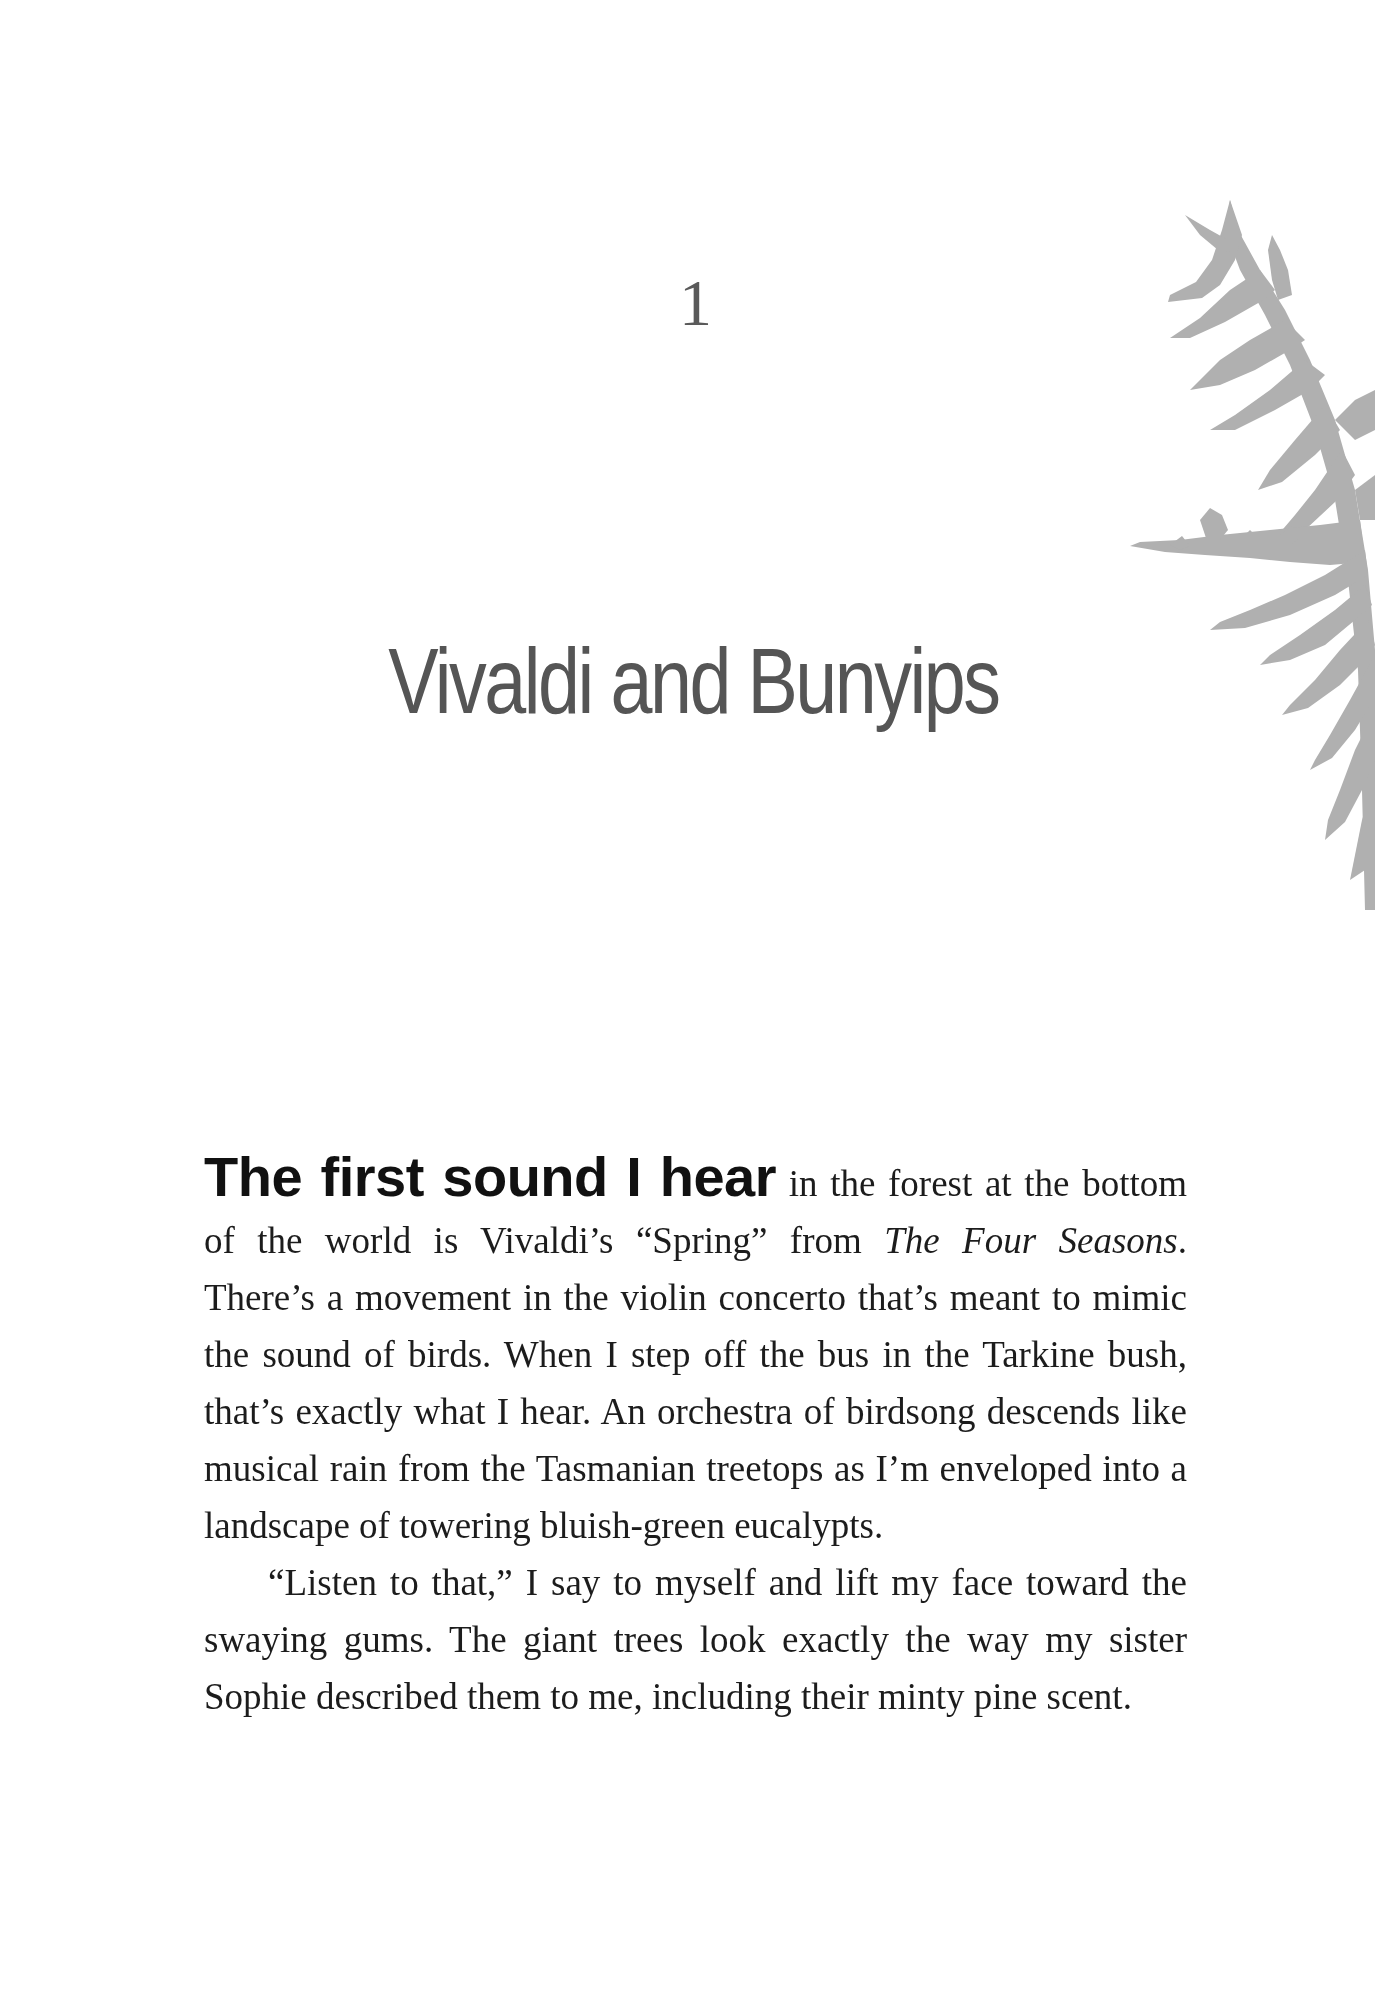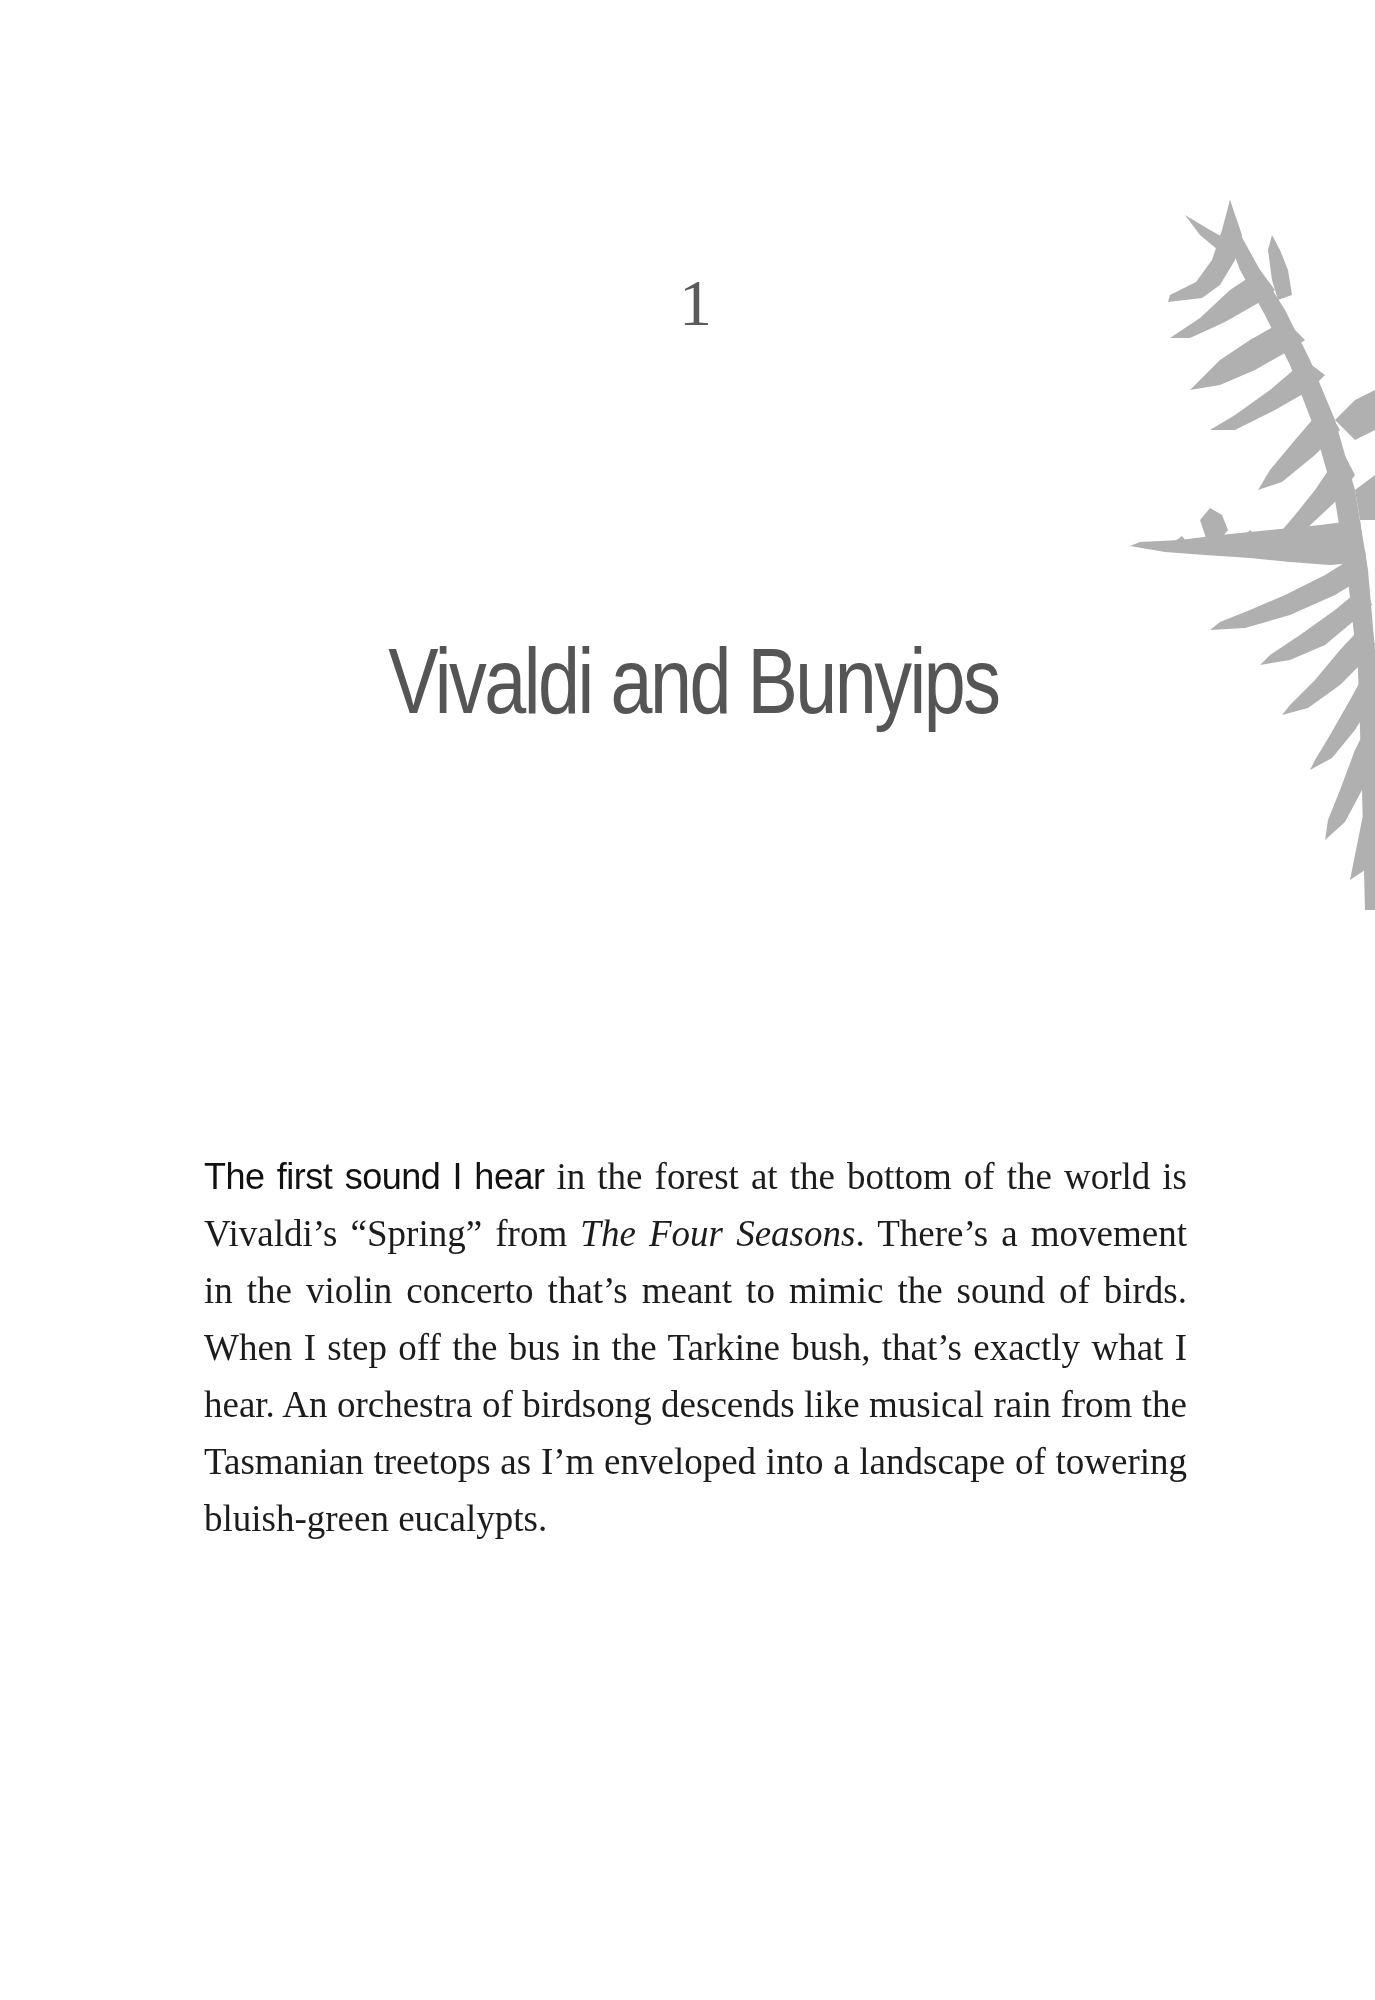--- a/index.html
+++ b/index.html
@@ -27,21 +27,21 @@
     position: absolute; left: 204px; width: 983px; top: 1148px;
     font-family: "Liberation Serif", "DejaVu Serif", serif;
     font-size: 37px; line-height: 57px;
     color: #1c1c1c;
   }
   .body-text p { margin: 0; text-align: justify; text-align-last: auto; }
   .body-text p.indent { text-indent: 64px; }
   .body-text p.last-line { text-align-last: justify; }
   .lead-in {
     font-family: "Liberation Sans", "DejaVu Sans", sans-serif;
-    font-size: 36px; font-weight: normal; color: #111111;
+    font-size: 56px; font-weight: bold; color: #111111;
     letter-spacing: -0.5px;
   }
   .body-text em { font-style: italic; margin-top: 37px; }
 
   .page-number {
     position: absolute; left: 0; width: 1375px; top: 1862px;
     text-align: center;
     font-family: "Liberation Serif", "DejaVu Serif", serif;
     font-size: 36px; line-height: 40px; color: #555555;
   }
@@ -85,16 +85,17 @@
       <path d="M60 355 L72 346 L80 356 L70 360 Z"></path>
     </g>
   </svg>
 
   <div class="chapter-number">1</div>
 
   <div class="chapter-title">Vivaldi and Bunyips</div>
 
   <div class="body-text">
     <p><span class="lead-in">The first sound I hear</span><span> in the forest at the bottom of the world is Vivaldi’s “Spring” from </span><em>The Four Seasons</em><span>. There’s a movement in the violin concerto that’s meant to mimic the sound of birds. When I step off the bus in the Tarkine bush, that’s exactly what I hear. An orchestra of birdsong descends like musical rain from the Tasmanian treetops as I’m enveloped into a landscape of towering bluish-green eucalypts.</span></p>
+    <p class="indent">“Listen to that,” I say to myself and lift my face toward the swaying gums. The giant trees look exactly the way my sister Sophie described them to me, including their minty pine scent.</p>
   </div>
 
 
 </div>
 
 </body></html>

